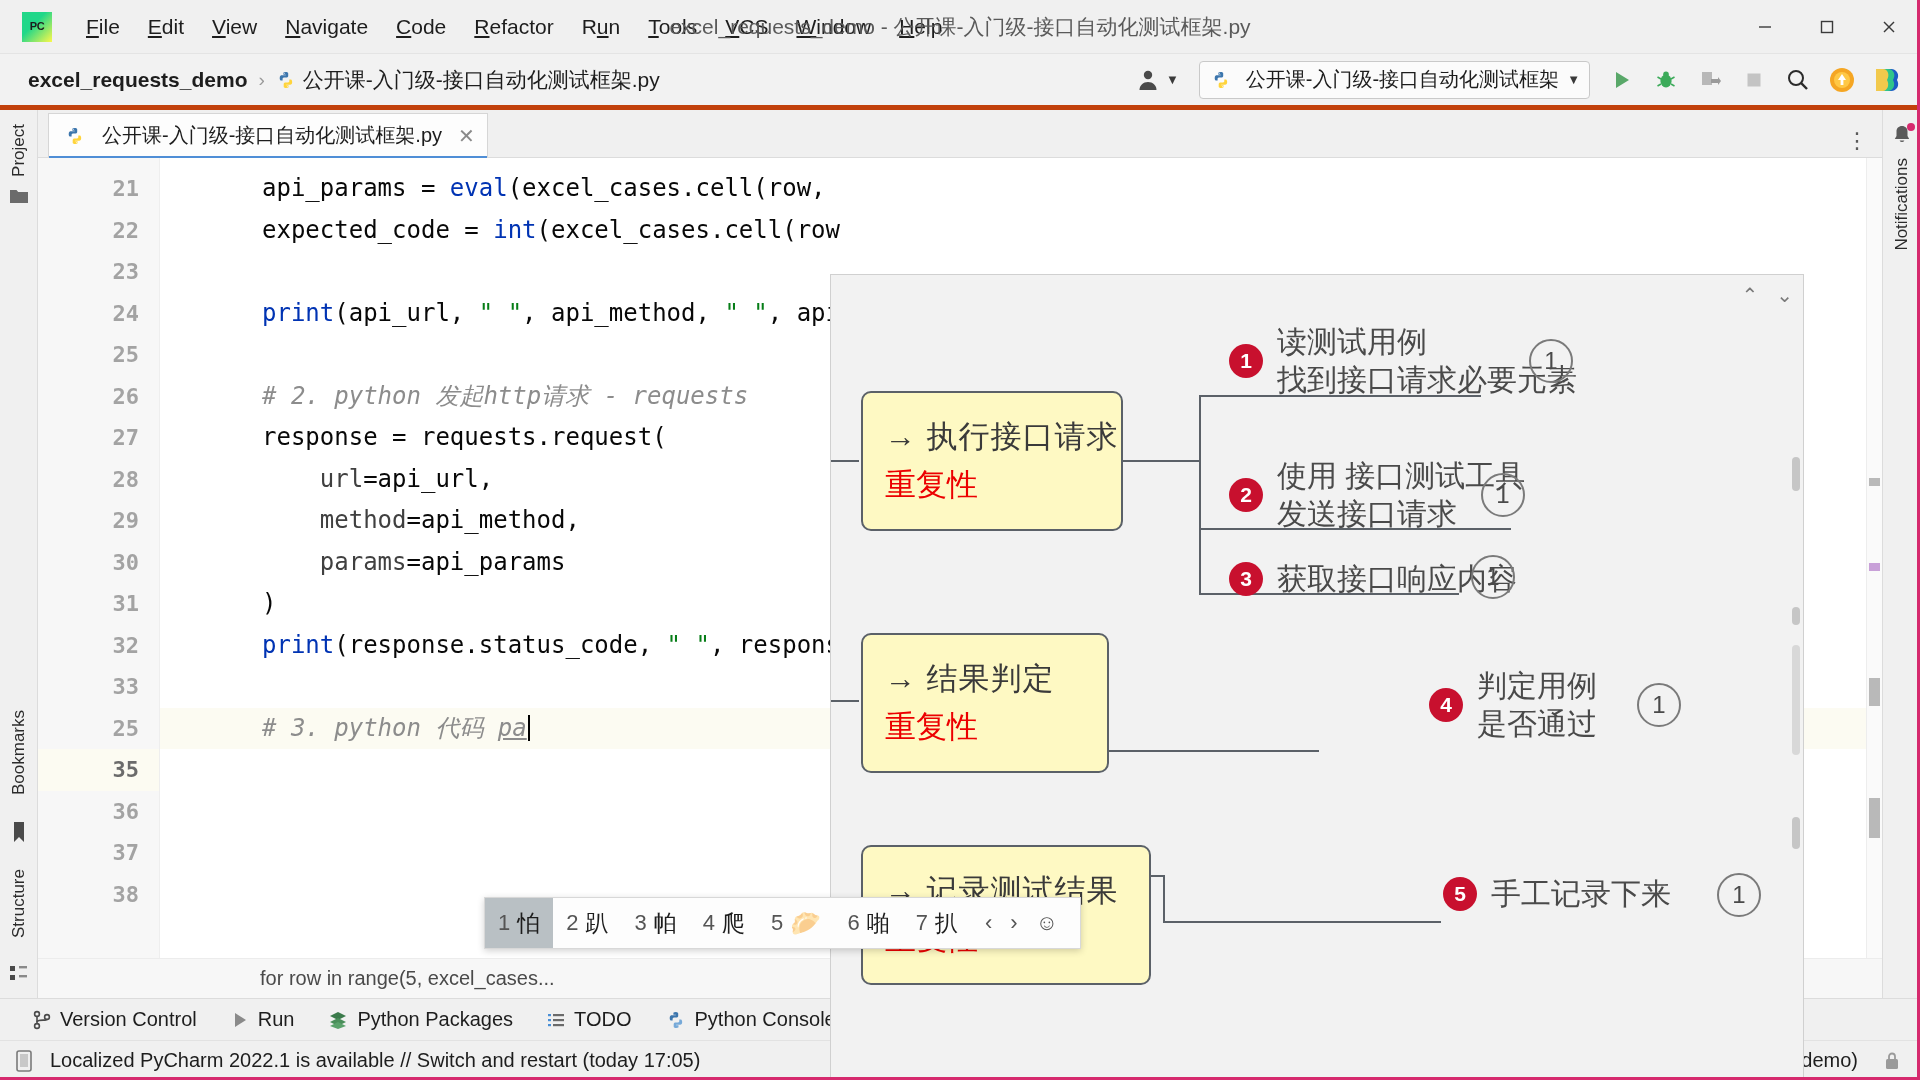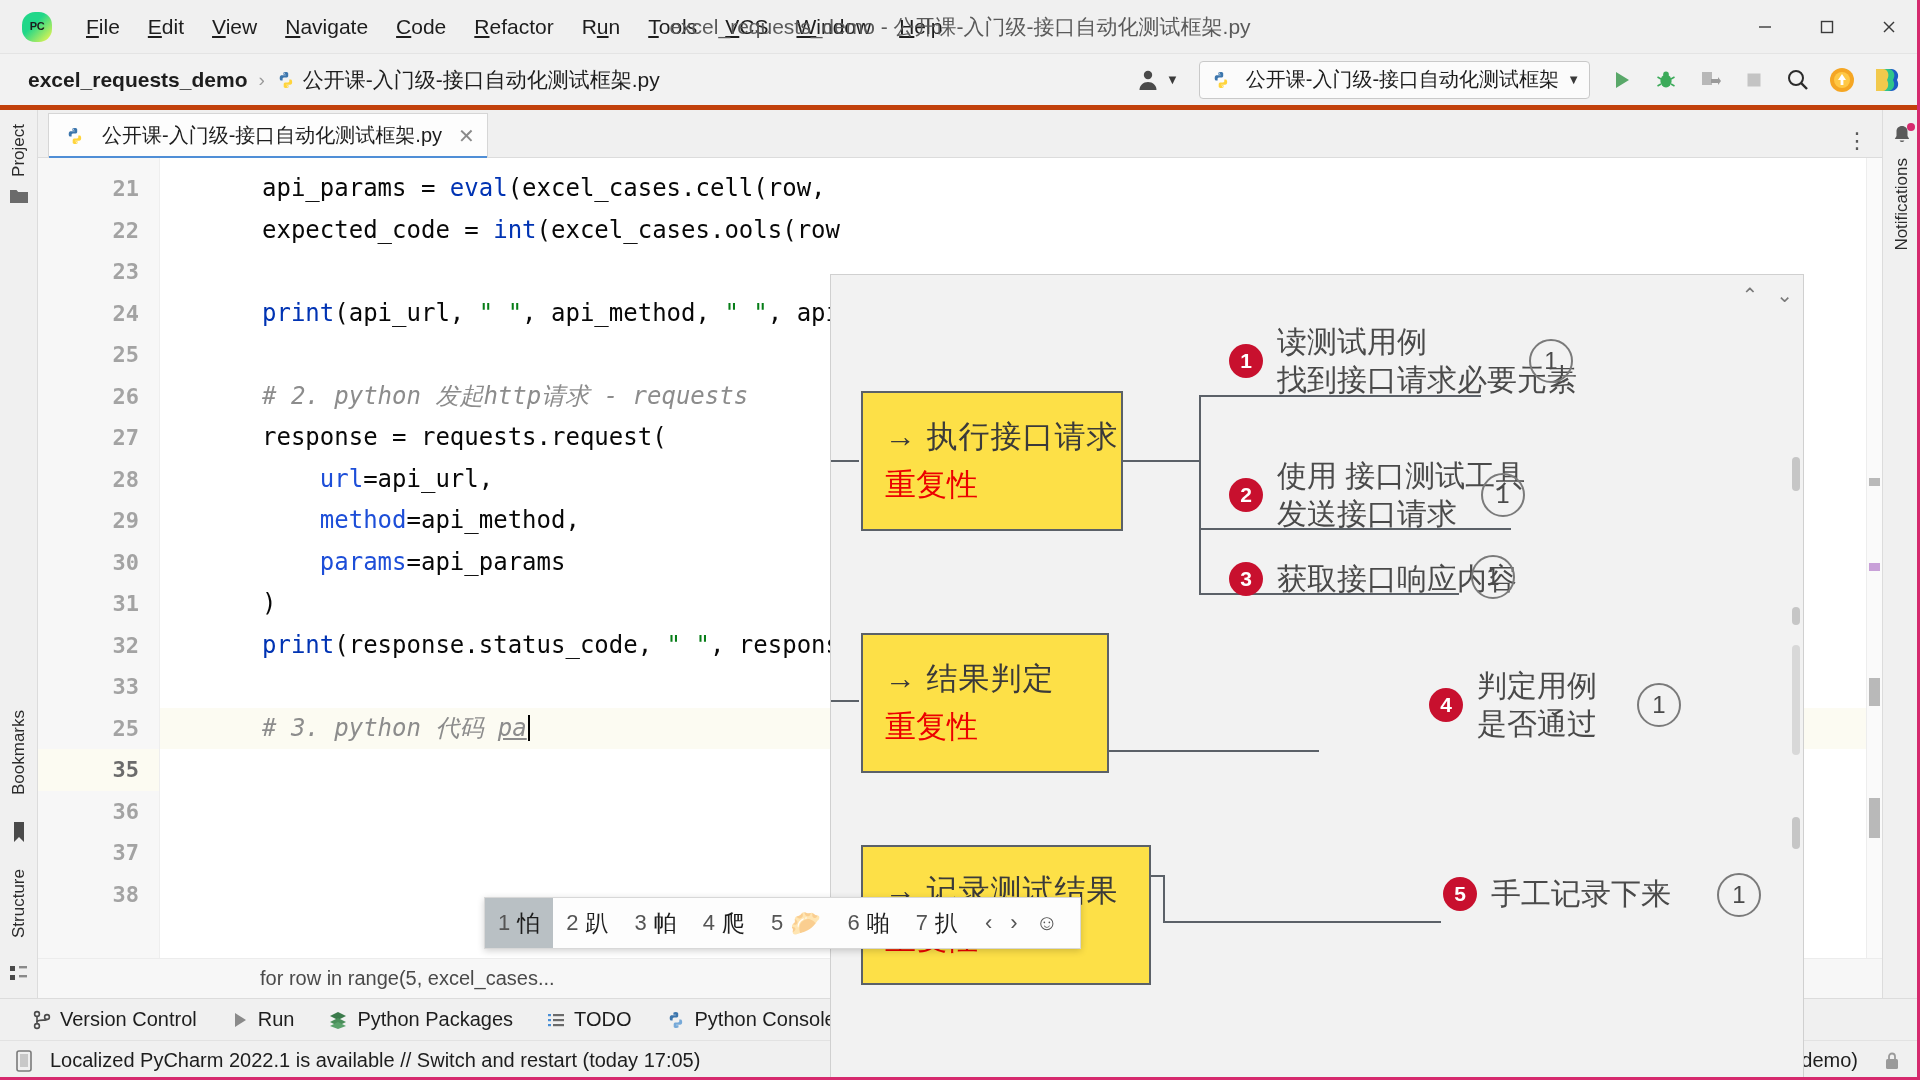--- a/index.html
+++ b/index.html
@@ -21,21 +21,21 @@
     height: 54px;
     background: #f0f0f0;
     display: flex; align-items: center;
     flex: 0 0 54px;
     position: relative;
     border-bottom: 1px solid #e4e4e4;
   }
   .pc-logo {
     width: 30px; height: 30px;
     margin-left: 22px; margin-right: 20px;
-    border-radius: 13px;
+    border-radius: 0;
     background: linear-gradient(135deg,#21d789 0%, #21d789 40%, #fcf84a 100%);
     position: relative;
     display: flex; align-items: center; justify-content: center;
     flex: 0 0 auto;
   }
   .pc-logo span {
     font-size: 11px; font-weight: bold; color: #1d1d1d;
     line-height: 1; letter-spacing: -0.5px;
   }
   .menu { display: flex; align-items: center; gap: 0px; }
@@ -183,21 +183,21 @@
   .cl {
     height: 41.5px; line-height: 41.5px;
     font-family: "DejaVu Sans Mono", "Liberation Mono", monospace;
     font-size: 24px;
     color: #080808;
     white-space: pre;
     padding-left: 102px;
   }
   .cl.cur { background:#fcfbf2; }
   .kw  { color:#0033b3; }
-  .kw2 { color:#1d4ed8; }
+  .kw2 { color:#404040; }
   .str { color:#067d17; }
   .com { color:#8c8c8c; font-style: italic; }
   .caret {
     display:inline-block; width:2px; height:26px; background:#000;
     vertical-align:-5px; margin-left:1px;
   }
   .breadcrumb-bottom {
     position:absolute; left:0; right:0; bottom:0; height: 40px;
     background:#f7f7f7; border-top:1px solid #ececec;
     display:flex; align-items:center;
@@ -225,22 +225,22 @@
     left: 830px; top: 164px;
     width: 974px; height: 808px;
     background: #f2f2f2;
     border: 1px solid #d0d0d0;
     z-index: 20;
     overflow: hidden;
   }
   .mm-node {
     position: absolute;
     border: 2px solid #5b6168;
-    border-radius: 0;
-    background: #fde047;
+    border-radius: 10px;
+    background: #fef9c3;
     display: flex; flex-direction: column; justify-content: center;
     padding-left: 22px;
   }
   .mm-node .l1 { font-size: 31px; color: #3a3a3a; white-space: nowrap; letter-spacing:1px;}
   .mm-node .l2 { font-size: 31px; color: #ec0000; white-space: nowrap; font-weight:500; margin-top: 6px;}
   .mm-leaf { position:absolute; display:flex; align-items:center; gap: 14px; }
   .badge {
     width: 34px; height: 34px; border-radius: 50%;
     background: #c8102e; color:#fff;
     display:flex; align-items:center; justify-content:center;
@@ -502,21 +502,21 @@
             <div class="ln">32</div>
             <div class="ln">33</div>
             <div class="ln">25</div>
             <div class="ln cur">35</div>
             <div class="ln">36</div>
             <div class="ln">37</div>
             <div class="ln">38</div>
           </div>
         <div class="codelines" id="codelines">
             <div class="cl"><span>api_params </span><span>= </span><span class="kw">eval</span><span>(excel_cases.cell(row, </span></div>
-            <div class="cl"><span>expected_code </span><span>= </span><span class="kw">int</span><span>(excel_cases.ools(row</span></div>
+            <div class="cl"><span>expected_code </span><span>= </span><span class="kw">int</span><span>(excel_cases.cell(row</span></div>
             <div class="cl"></div>
             <div class="cl"><span class="kw">print</span><span>(api_url, </span><span class="str">" "</span><span>, api_method, </span><span class="str">" "</span><span>, api_</span></div>
             <div class="cl"></div>
             <div class="cl"><span class="com"># 2. python 发起http请求 - requests</span></div>
             <div class="cl"><span>response = requests.request(</span></div>
             <div class="cl"><span>    </span><span class="kw2">url</span><span>=api_url,</span></div>
             <div class="cl"><span>    </span><span class="kw2">method</span><span>=api_method,</span></div>
             <div class="cl"><span>    </span><span class="kw2">params</span><span>=api_params</span></div>
             <div class="cl"><span>)</span></div>
             <div class="cl"><span class="kw">print</span><span>(response.status_code, </span><span class="str">" "</span><span>, respons</span></div>

